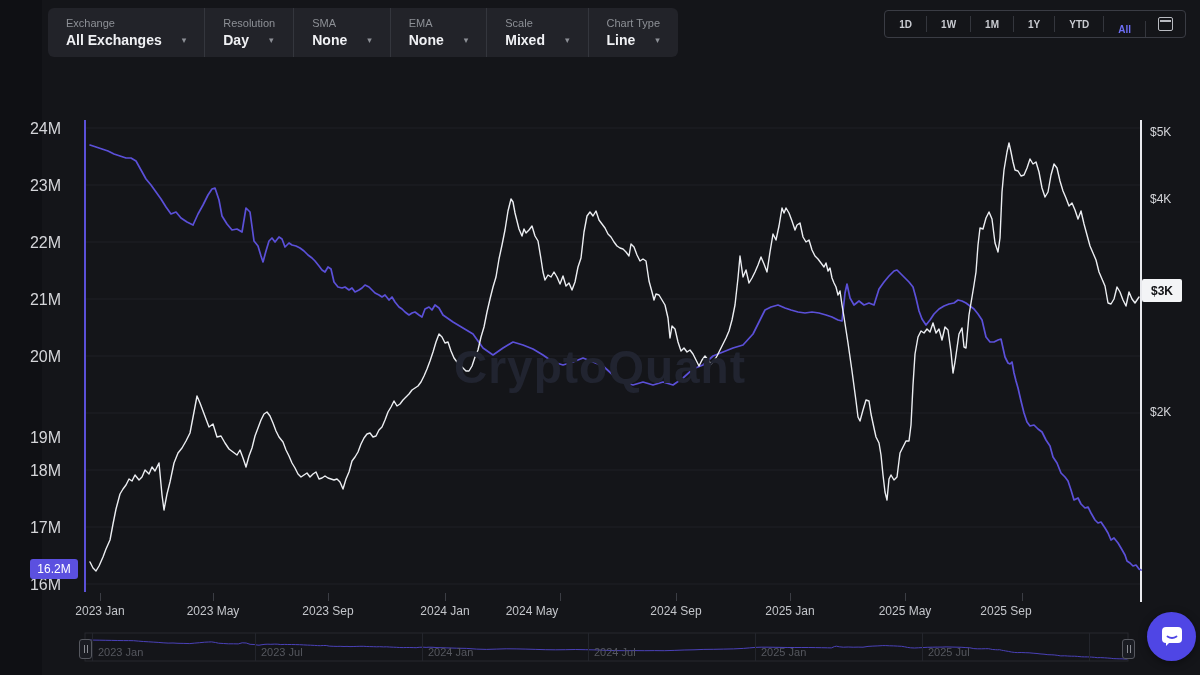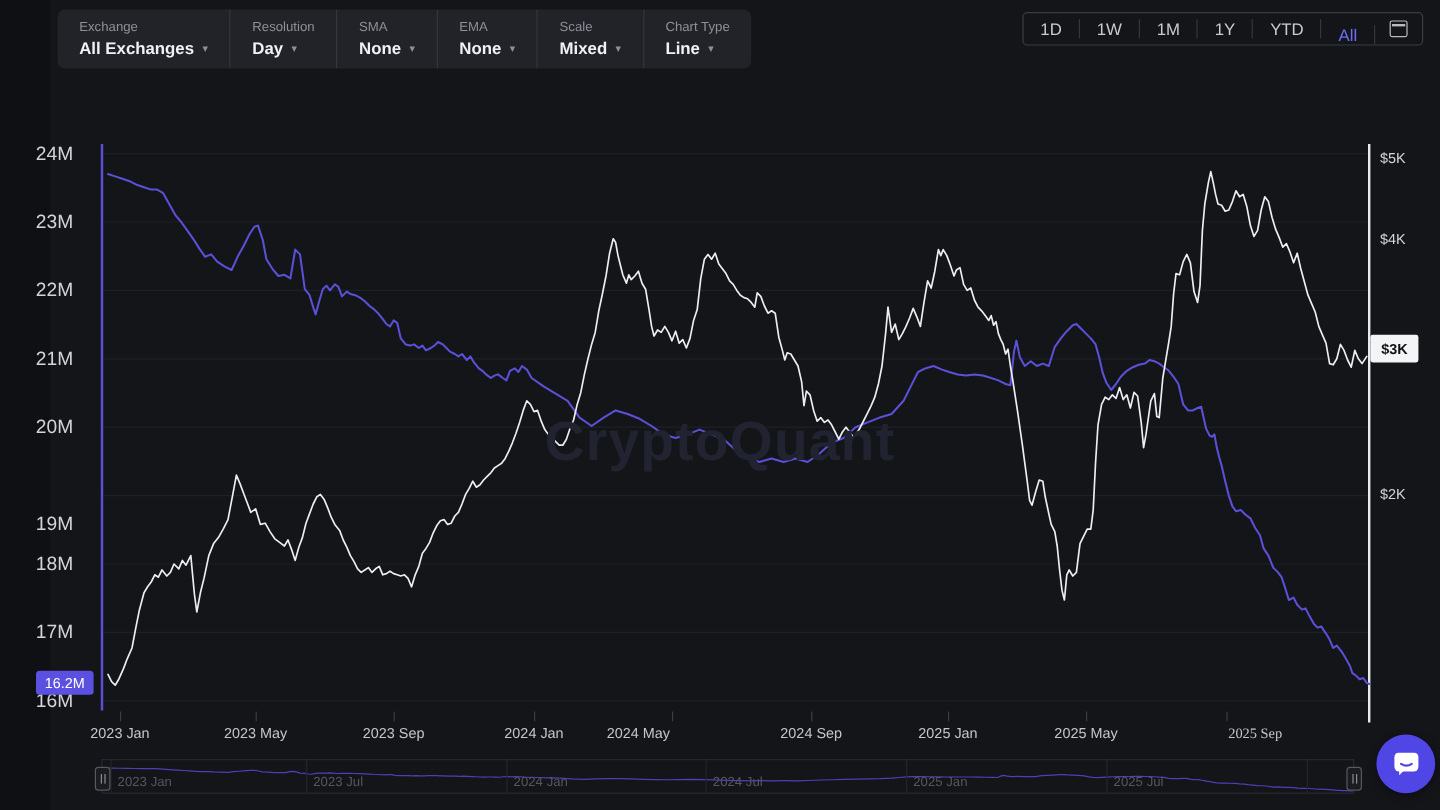--- a/index.html
+++ b/index.html
@@ -5,26 +5,26 @@
   html,body{margin:0;padding:0;background:#0f1013;}
   .stage{position:relative;width:1200px;height:675px;background:#141519;overflow:hidden;
          font-family:"Liberation Sans","DejaVu Sans",sans-serif;}
   .left-strip{position:absolute;left:0;top:0;width:42px;height:675px;background:#0f1014;}
   
   .toolbar{position:absolute;left:48px;top:8px;height:49px;background:#222329;border-radius:6px;
            display:flex;align-items:stretch;}
   .tgroup{display:flex;flex-direction:column;justify-content:center;padding:0 18px;border-right:1px solid #34363d;cursor:pointer;}
   .tgroup:last-child{border-right:none;}
   .tlabel{font-size:11px;color:#8d9096;margin-bottom:3px;}
-  .tvalue{font-size:14px;color:#f0f1f4;font-weight:700;display:flex;align-items:center;gap:7px;}
+  .tvalue{font-size:14px;color:#f0f1f4;font-weight:700;display:flex;align-items:center;gap:20px;}
   .caret{font-size:9px;color:#8d9096;}
   
   .range{position:absolute;right:14px;top:10px;height:26px;border:1px solid #3a3c44;border-radius:4px;
          display:flex;align-items:center;background:transparent;}
-  .ritem{font-size:14px;font-weight:400;color:#c9cbd1;padding:0 14px;border-right:1px solid #34363d;
+  .ritem{font-size:10px;font-weight:700;color:#c9cbd1;padding:0 14px;border-right:1px solid #34363d;
          height:16px;display:flex;align-items:center;cursor:pointer;}
   .ritem.active{color:#6d6ef5;margin-top:10px;}
   .rcal{padding:0 12px;display:flex;align-items:center;cursor:pointer;}
   .cal-icon{position:relative;width:13px;height:12px;border:1.5px solid #b9bbc1;border-radius:2px;display:inline-block;}
   .cal-icon:before{content:"";position:absolute;left:1px;right:1px;top:2px;height:1.5px;background:#b9bbc1;}
   
   .legend{position:absolute;left:0;right:0;top:86px;display:flex;justify-content:center;gap:38px;}
   .litem{display:flex;align-items:center;gap:9px;font-size:12px;color:#dfe0e4;}
   .lswatch{width:18px;height:2px;border-radius:1px;display:inline-block;}
   
@@ -156,21 +156,21 @@
       <div class="xlab" style="left: 403px;">2024 Jan</div>
       <div class="xtick" style="left: 445px;"></div>
       <div class="xlab" style="left: 490px;">2024 May</div>
       <div class="xtick" style="left: 560px;"></div>
       <div class="xlab" style="left: 634px;">2024 Sep</div>
       <div class="xtick" style="left: 676px;"></div>
       <div class="xlab" style="left: 748px;">2025 Jan</div>
       <div class="xtick" style="left: 790px;"></div>
       <div class="xlab" style="left: 863px;">2025 May</div>
       <div class="xtick" style="left: 905px;"></div>
-      <div class="xlab" style="left: 1004px; font-family: Liberation Serif, serif;">2025 Sep</div>
+      <div class="xlab" style="left: 964px;">2025 Sep</div>
       <div class="xtick" style="left: 1022px;"></div>
       <div class="navgrid" style="left: 92px;"></div>
       <div class="navgrid" style="left: 255px;"></div>
       <div class="navgrid" style="left: 422px;"></div>
       <div class="navgrid" style="left: 588px;"></div>
       <div class="navgrid" style="left: 755px;"></div>
       <div class="navgrid" style="left: 922px;"></div>
       <div class="navgrid" style="left: 1089px;"></div>
       <div class="navlab" style="left: 98px;">2023 Jan</div>
       <div class="navlab" style="left: 261px;">2023 Jul</div>

